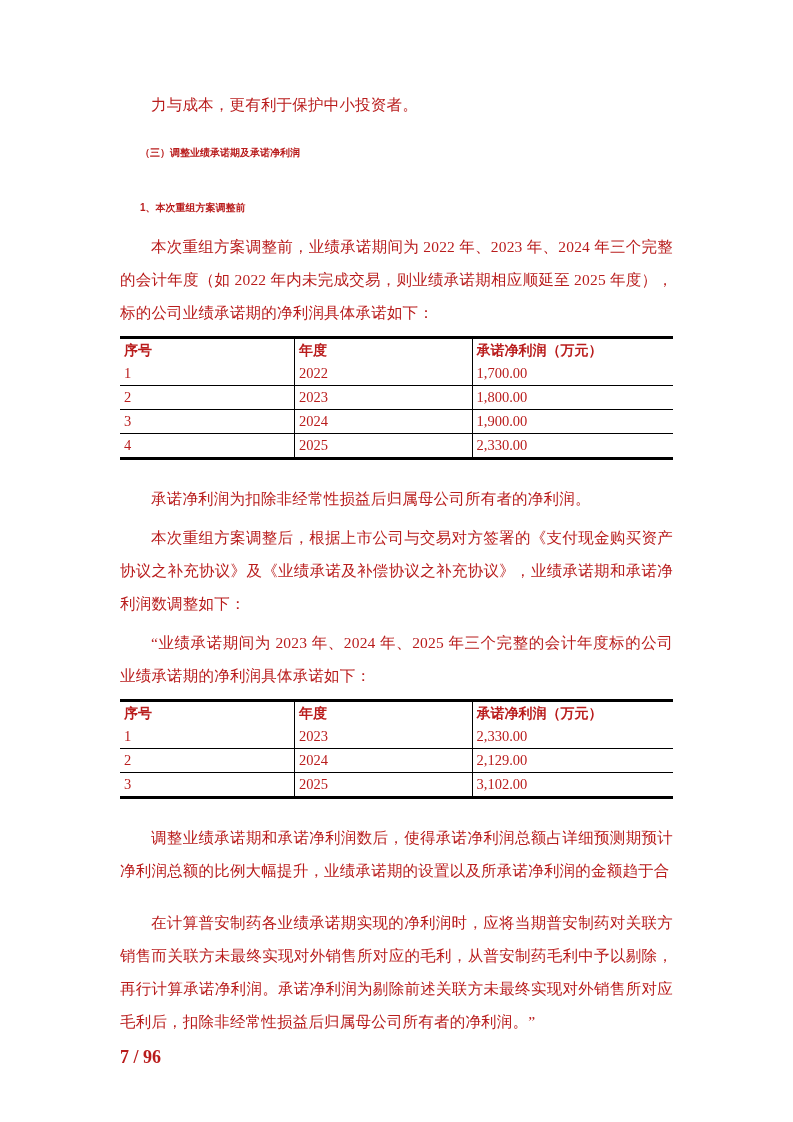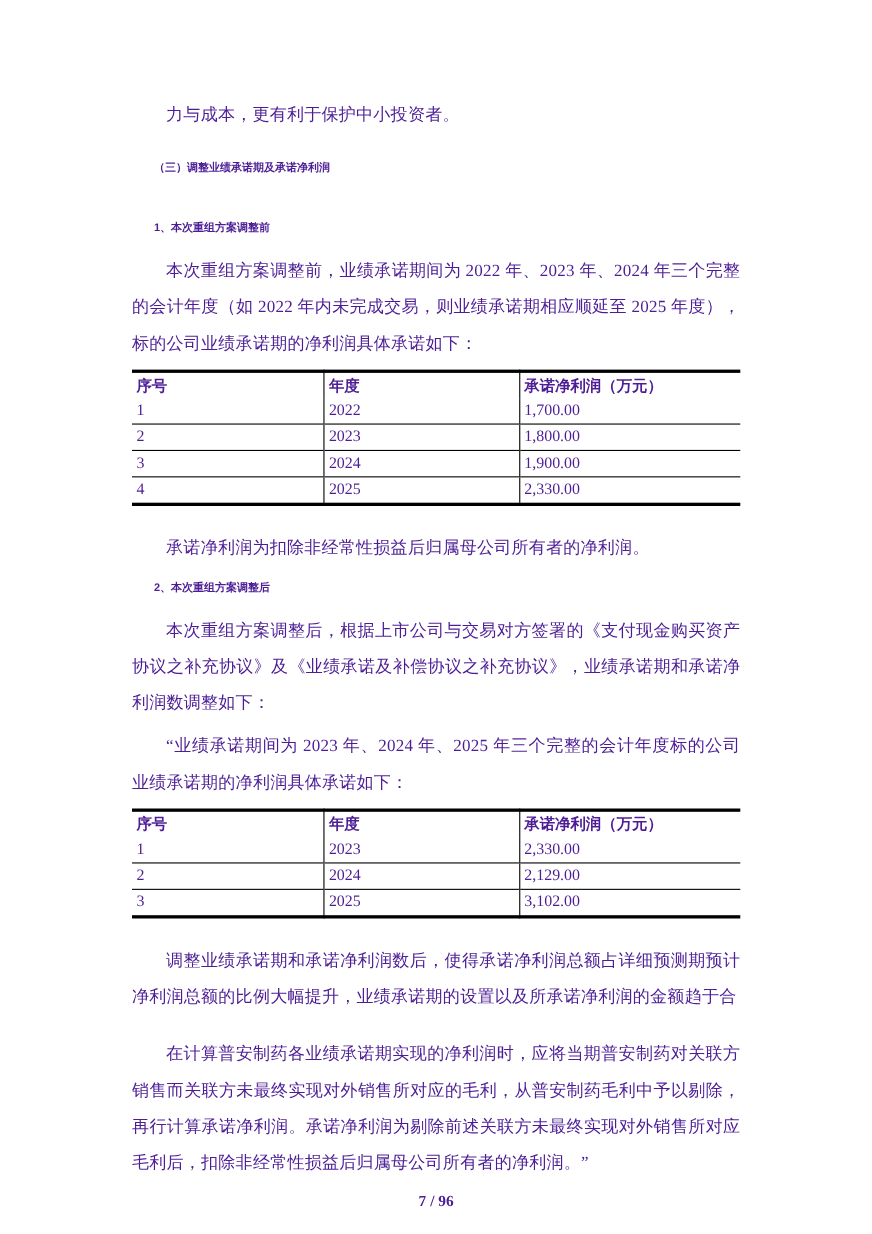--- a/index.html
+++ b/index.html
@@ -10,21 +10,21 @@
   .page {
     position: relative;
     width: 793px;
     height: 1122px;
     margin: 0 auto;
     background: #ffffff;
     box-sizing: border-box;
     padding: 88px 120px 0 120px;
     font-family: "Liberation Serif", "DejaVu Serif", serif;
     font-size: 15.5px;
-    color: #4c1d95;
+    color: #b91c1c;
     overflow: hidden;
   }
   .para {
     margin: 0;
     line-height: 33px;
     text-align: justify;
     text-indent: 2em;
     letter-spacing: 0.2px;
   }
   .heading {
@@ -70,23 +70,23 @@
     border-bottom: none;
   }
   table.promise td + td, table.promise th + th {
     border-left: 1px solid #000;
   }
   .col-seq  { width: 31.5%; }
   .col-year { width: 32%; }
   .col-prof { width: 36.5%; }
   .page-footer {
     margin-top: 4px;
-    text-align: center;
+    text-align: left;
     font-weight: bold;
-    font-size: 14px;
+    font-size: 18px;
     line-height: 30px;
     font-family: "Liberation Serif", "DejaVu Serif", serif;
   }
 </style>
 </head>
 <body>
 
 <div class="page">
 
   <p class="para">力与成本，更有利于保护中小投资者。</p>
@@ -124,21 +124,20 @@
       <tr>
         <td>4</td>
         <td>2025</td>
         <td>2,330.00</td>
       </tr>
     </tbody>
   </table>
 
   <p class="para mt-note">承诺净利润为扣除非经常性损益后归属母公司所有者的净利润。</p>
 
-  <p class="heading mt-small">2、本次重组方案调整后</p>
 
   <p class="para mt-para">本次重组方案调整后，根据上市公司与交易对方签署的《支付现金购买资产协议之补充协议》及《业绩承诺及补偿协议之补充协议》，业绩承诺期和承诺净利润数调整如下：</p>
 
   <p class="para mt-para">“业绩承诺期间为 2023 年、2024 年、2025 年三个完整的会计年度标的公司业绩承诺期的净利润具体承诺如下：</p>
 
   <table class="promise">
     <thead>
       <tr>
         <th class="col-seq">序号</th>
         <th class="col-year">年度</th>

